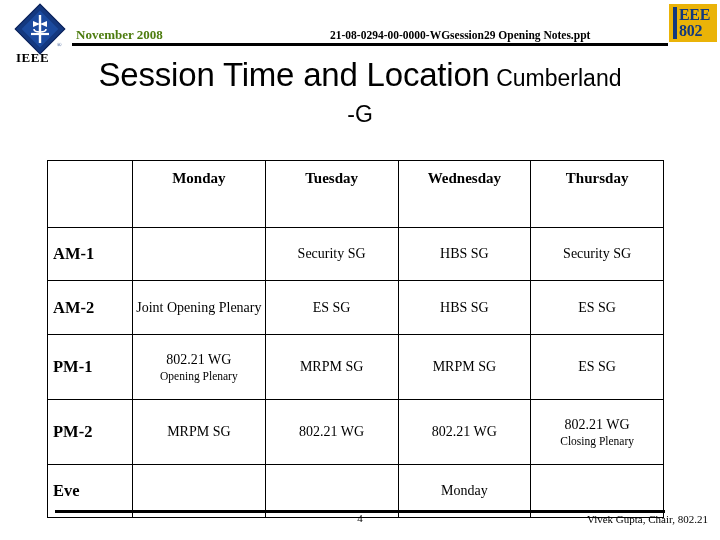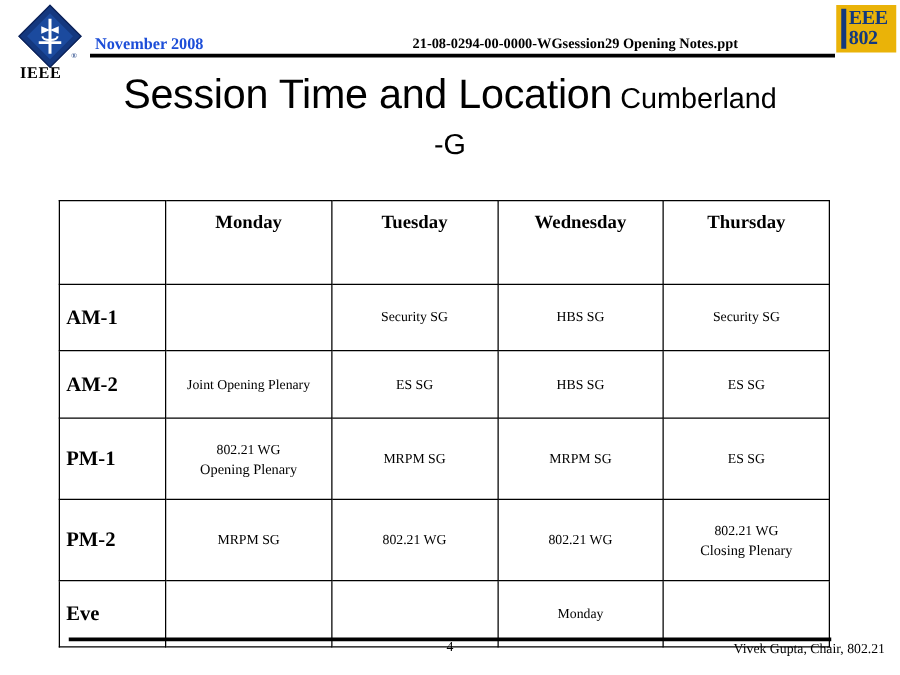--- a/index.html
+++ b/index.html
@@ -67,21 +67,21 @@
     letter-spacing: 0.5px;
     color: #000000;
   }
 
   #header-date {
     position: absolute;
     left: 76px; top: 27px;
     font-family: "Liberation Serif", serif;
     font-weight: bold;
     font-size: 13px;
-    color: #1d4ed8;
+    color: #4d7c0f;
     white-space: nowrap;
   }
   #header-docid {
     position: absolute;
     left: 330px; top: 29px;
     font-family: "Liberation Serif", serif;
     font-weight: bold;
     font-size: 11.5px;
     color: #000;
     white-space: nowrap;
@@ -178,21 +178,21 @@
     padding-left: 5px;
     font-weight: bold;
     font-size: 16.5px;
   }
   tr.r-am1 td { height: 47px; }
   tr.r-am2 td { height: 54px; }
   tr.r-pm1 td { height: 53px; }
   tr.r-pm2 td { height: 53px; }
   tr.r-eve td { height: 47px; }
 
-  .cell-main { display: block; font-size: 11px; line-height: 18px; }
+  .cell-main { display: block; font-size: 14px; line-height: 18px; }
   .cell-sub  { display: block; font-size: 11.5px; line-height: 14px; }
   .two-line  { line-height: 18px; }
 
   
   #footer-rule {
     position: absolute;
     left: 55px; top: 510px;
     width: 610px; height: 3px;
     background: #000;
   }

